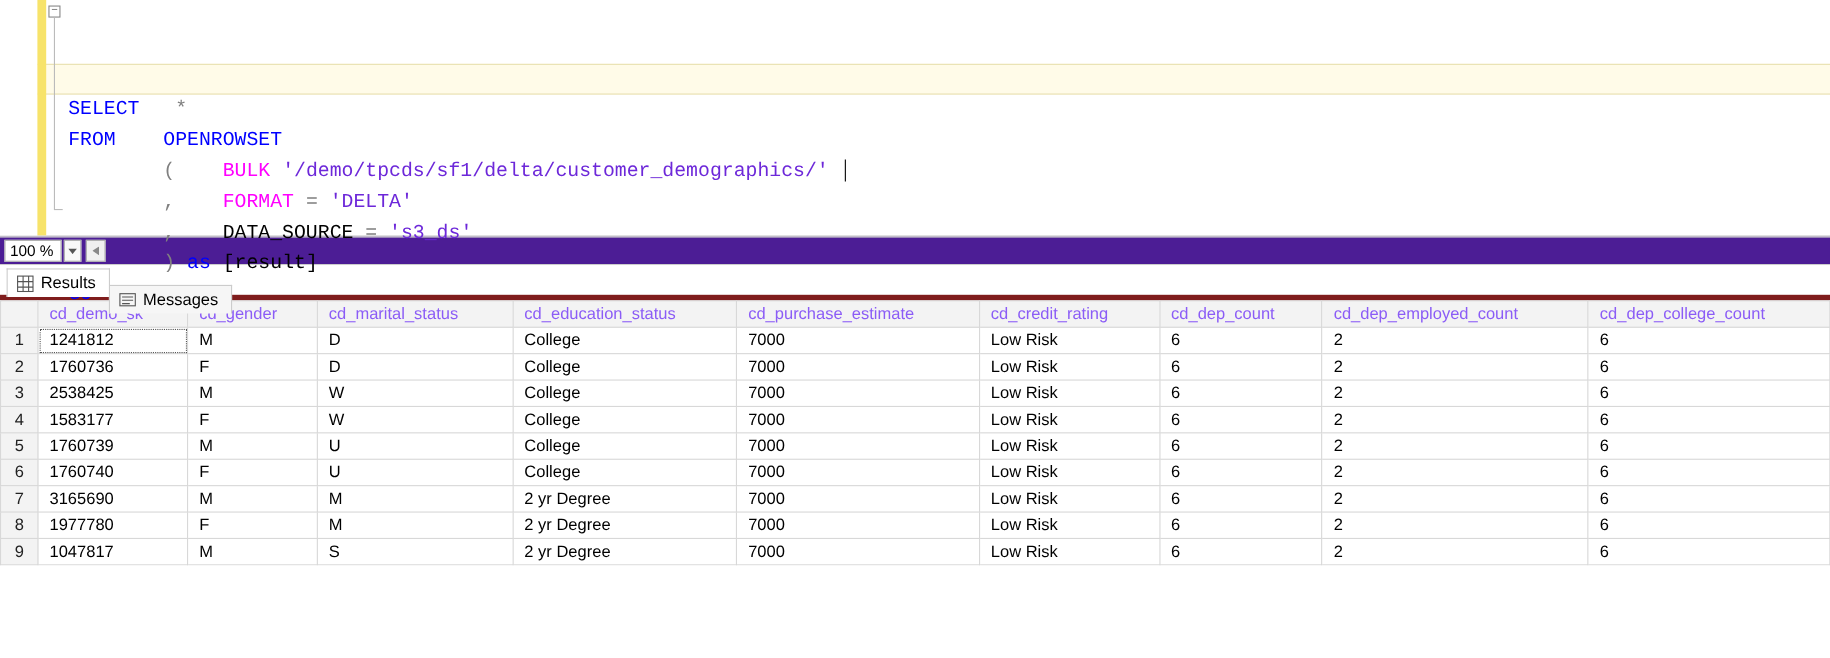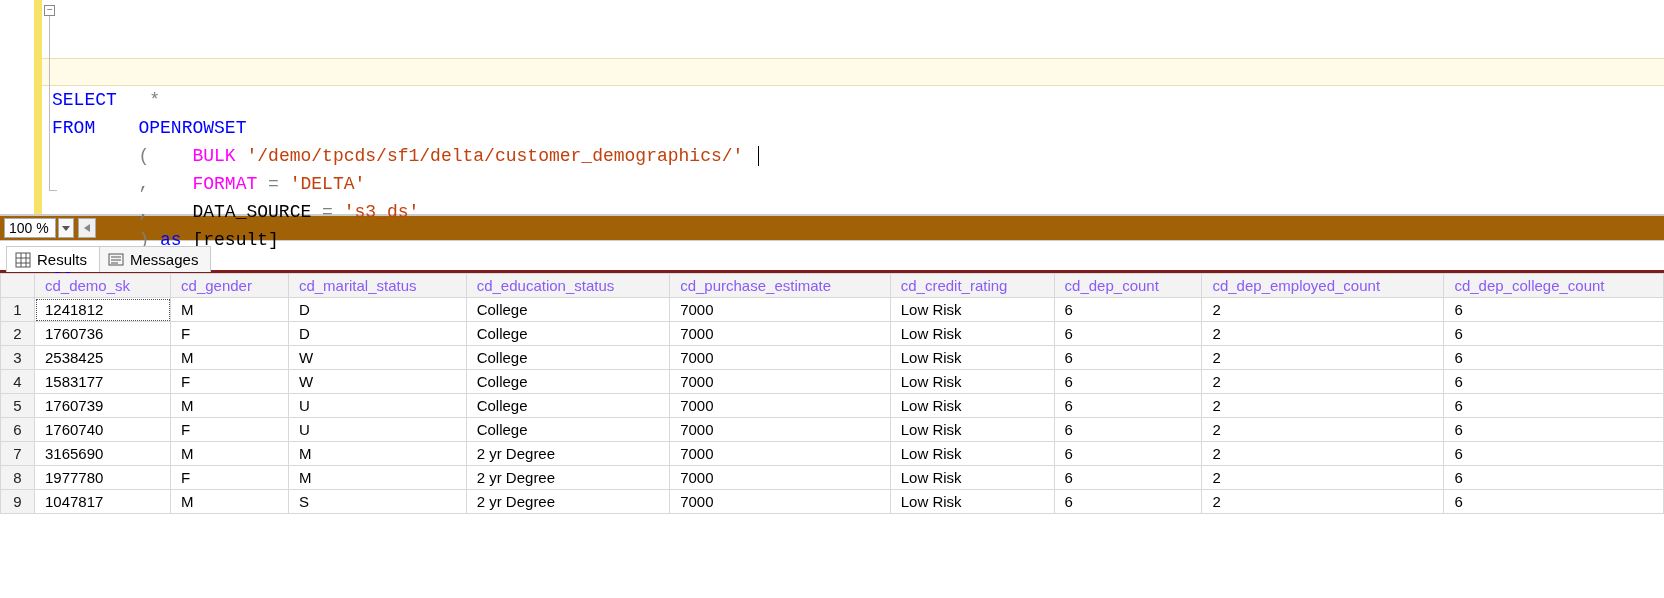--- a/index.html
+++ b/index.html
@@ -31,32 +31,32 @@
   .highlight-strip {
     width: 8px;
     background: #f7e36a;
     position: absolute;
     left: 34px;
     top: 0;
     bottom: 0;
   }
   .code-area {
     flex: 1;
-    padding-left: 18px;
+    padding-left: 28px;
     padding-top: 2px;
     white-space: pre;
     font-family: Consolas, 'Courier New', monospace;
     font-size: 18px;
     line-height: 28px;
     position: relative;
   }
   .kw   { color: #0000ff; }
   .gray { color: #808080; }
   .func { color: #ff00ff; margin-top: 17px; }
-  .str  { color: #c2410c; }
+  .str  { color: #6d28d9; }
   .plain{ color: #000; }
   .collapse-box {
     position: absolute;
     left: 44px;
     top: 5px;
     width: 11px;
     height: 11px;
     border: 1px solid #888;
     background: #fff;
     font-size: 10px;
@@ -97,21 +97,21 @@
     border-left:1px solid #000;
     height:20px;
     vertical-align:middle;
     margin-left:4px;
   }
   
   .zoom-bar {
     display:flex;
     align-items:center;
     height: 26px;
-    background: #a16207;
+    background: #4c1d95;
     border-top: 1px solid #ccc;
     border-bottom: 1px solid #ccc;
     font-family: 'Segoe UI', Tahoma, sans-serif;
     font-size: 14px;
     padding-left: 4px;
     gap: 2px;
   }
   .zoom-val {
     padding: 0 4px;
     background:#fff;
@@ -131,38 +131,38 @@
   .scroll-left {
     width:18px;height:20px;border:1px solid #aaa;background:#f0f0f0;
     display:flex;align-items:center;justify-content:center;margin-left:2px;
   }
   
   .tabs-row {
     display:flex;
     align-items:flex-end;
     height: 32px;
     background:#fff;
-    border-bottom: 3px solid #7f1d1d;
+    border-bottom: 5px solid #7f1d1d;
     padding-left: 6px;
     font-family: 'Segoe UI', Tahoma, sans-serif;
     font-size: 15px;
     gap:0;
   }
   .tab {
     display:flex;
     align-items:center;
     gap:6px;
     padding: 4px 12px 4px 8px;
     border: 1px solid #ccc;
     border-bottom: none;
     background:#f6f6f6;
     cursor:pointer;
     margin-right:-1px;
     position:relative;
-    top:2px;
+    top:17px;
   }
   .tab.active {
     background:#fff;
     top:2px;
     z-index:1;
   }
   .tab-icon {
     width:16px;height:16px;display:inline-block;
   }
   

